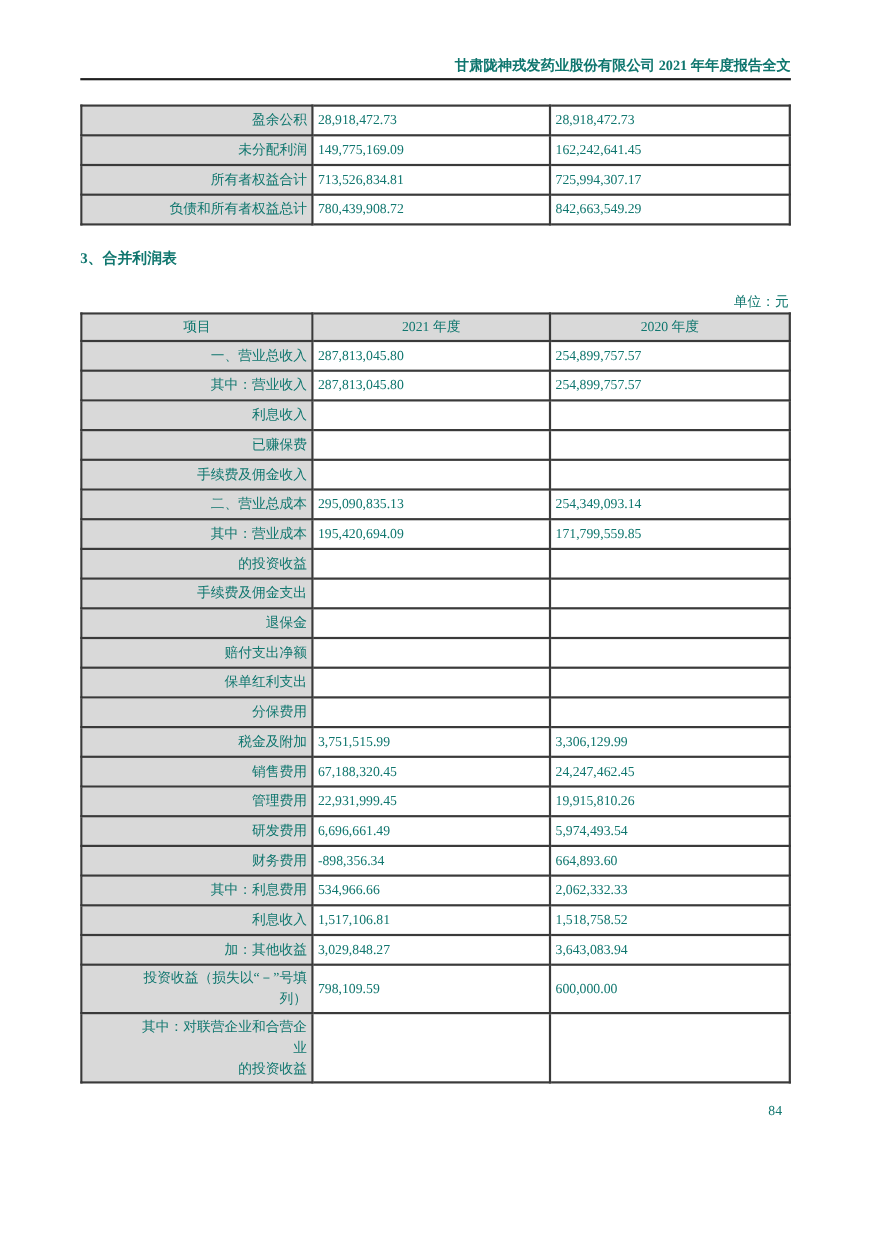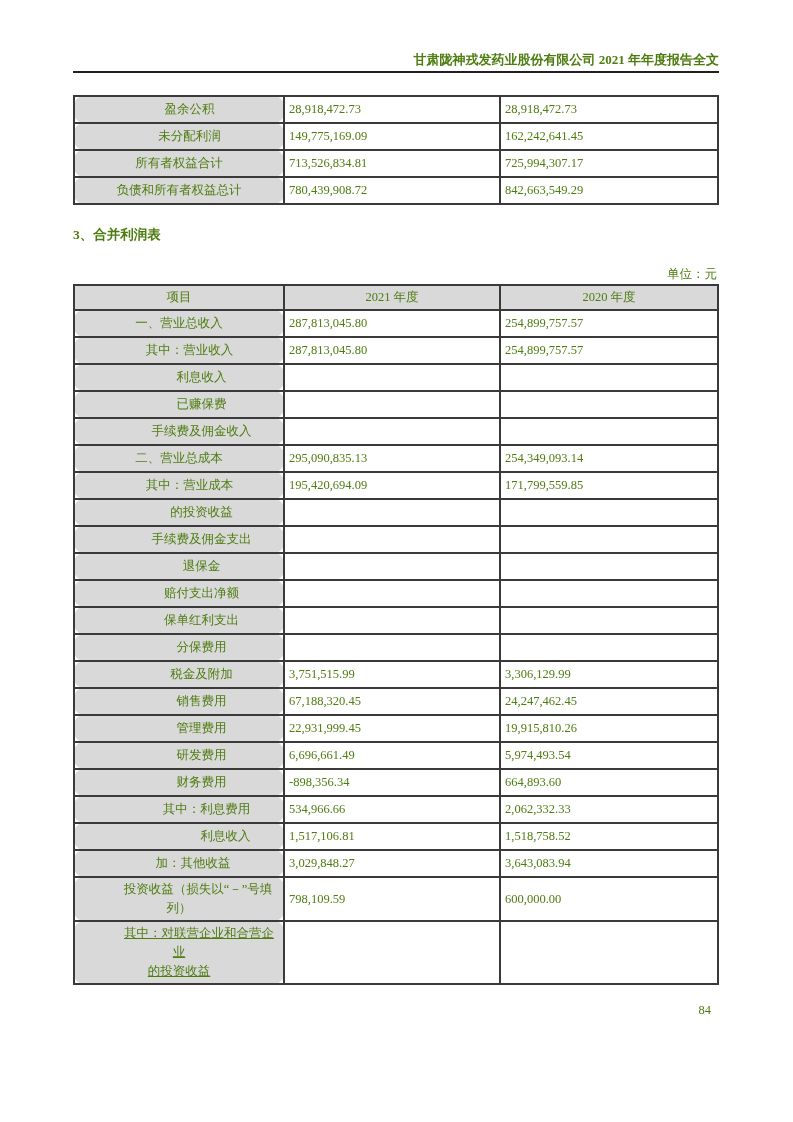--- a/index.html
+++ b/index.html
@@ -2,21 +2,21 @@
 <html><head>
 <meta charset="utf-8">
 <style>
   html, body { margin: 0; padding: 0; background: #ffffff; }
   .page {
     position: relative;
     width: 793px;
     height: 1122px;
     background: #ffffff;
     font-family: "Liberation Serif", "DejaVu Serif", serif;
-    color: #4d7c0f;
+    color: #0f766e;
     overflow: hidden;
   }
   .content { position: absolute; left: 73px; top: 0; width: 646px; }
 
   .page-header {
     margin-top: 52px;
     padding-bottom: 3px;
     border-bottom: 2px solid #1f1f1f;
     text-align: right;
     font-size: 13px;
@@ -39,35 +39,34 @@
     overflow: hidden;
   }
   table.fin-table thead th {
     background: #d9d9d9;
     text-align: center;
     font-weight: normal;
     height: 19px;
   }
   .c1 {
     background: #d9d9d9;
-    text-align: center;
+    text-align: right;
     white-space: pre-wrap;
     word-break: break-all;
-    border-radius: 10px;
   }
   .num { text-align: left; }
 
   .i0  { text-indent: 0; }
   .i1  { text-indent: 21px; }
   .i2  { text-indent: 45px; }
   .i3  { text-indent: 55px; }
   .i4  { text-indent: 93px; }
   .ia  { text-indent: 28px; }
   .iw1 { text-indent: 38px; }
-  .iw2 { text-indent: 40px; text-decoration: underline; }
+  .iw2 { text-indent: 40px; }
 
   .t1 { margin-top: 22px; }
 
   .section-title {
     margin-top: 21px;
     font-size: 13.5px;
     font-weight: bold;
   }
   .unit-line {
     margin-top: 22px;

